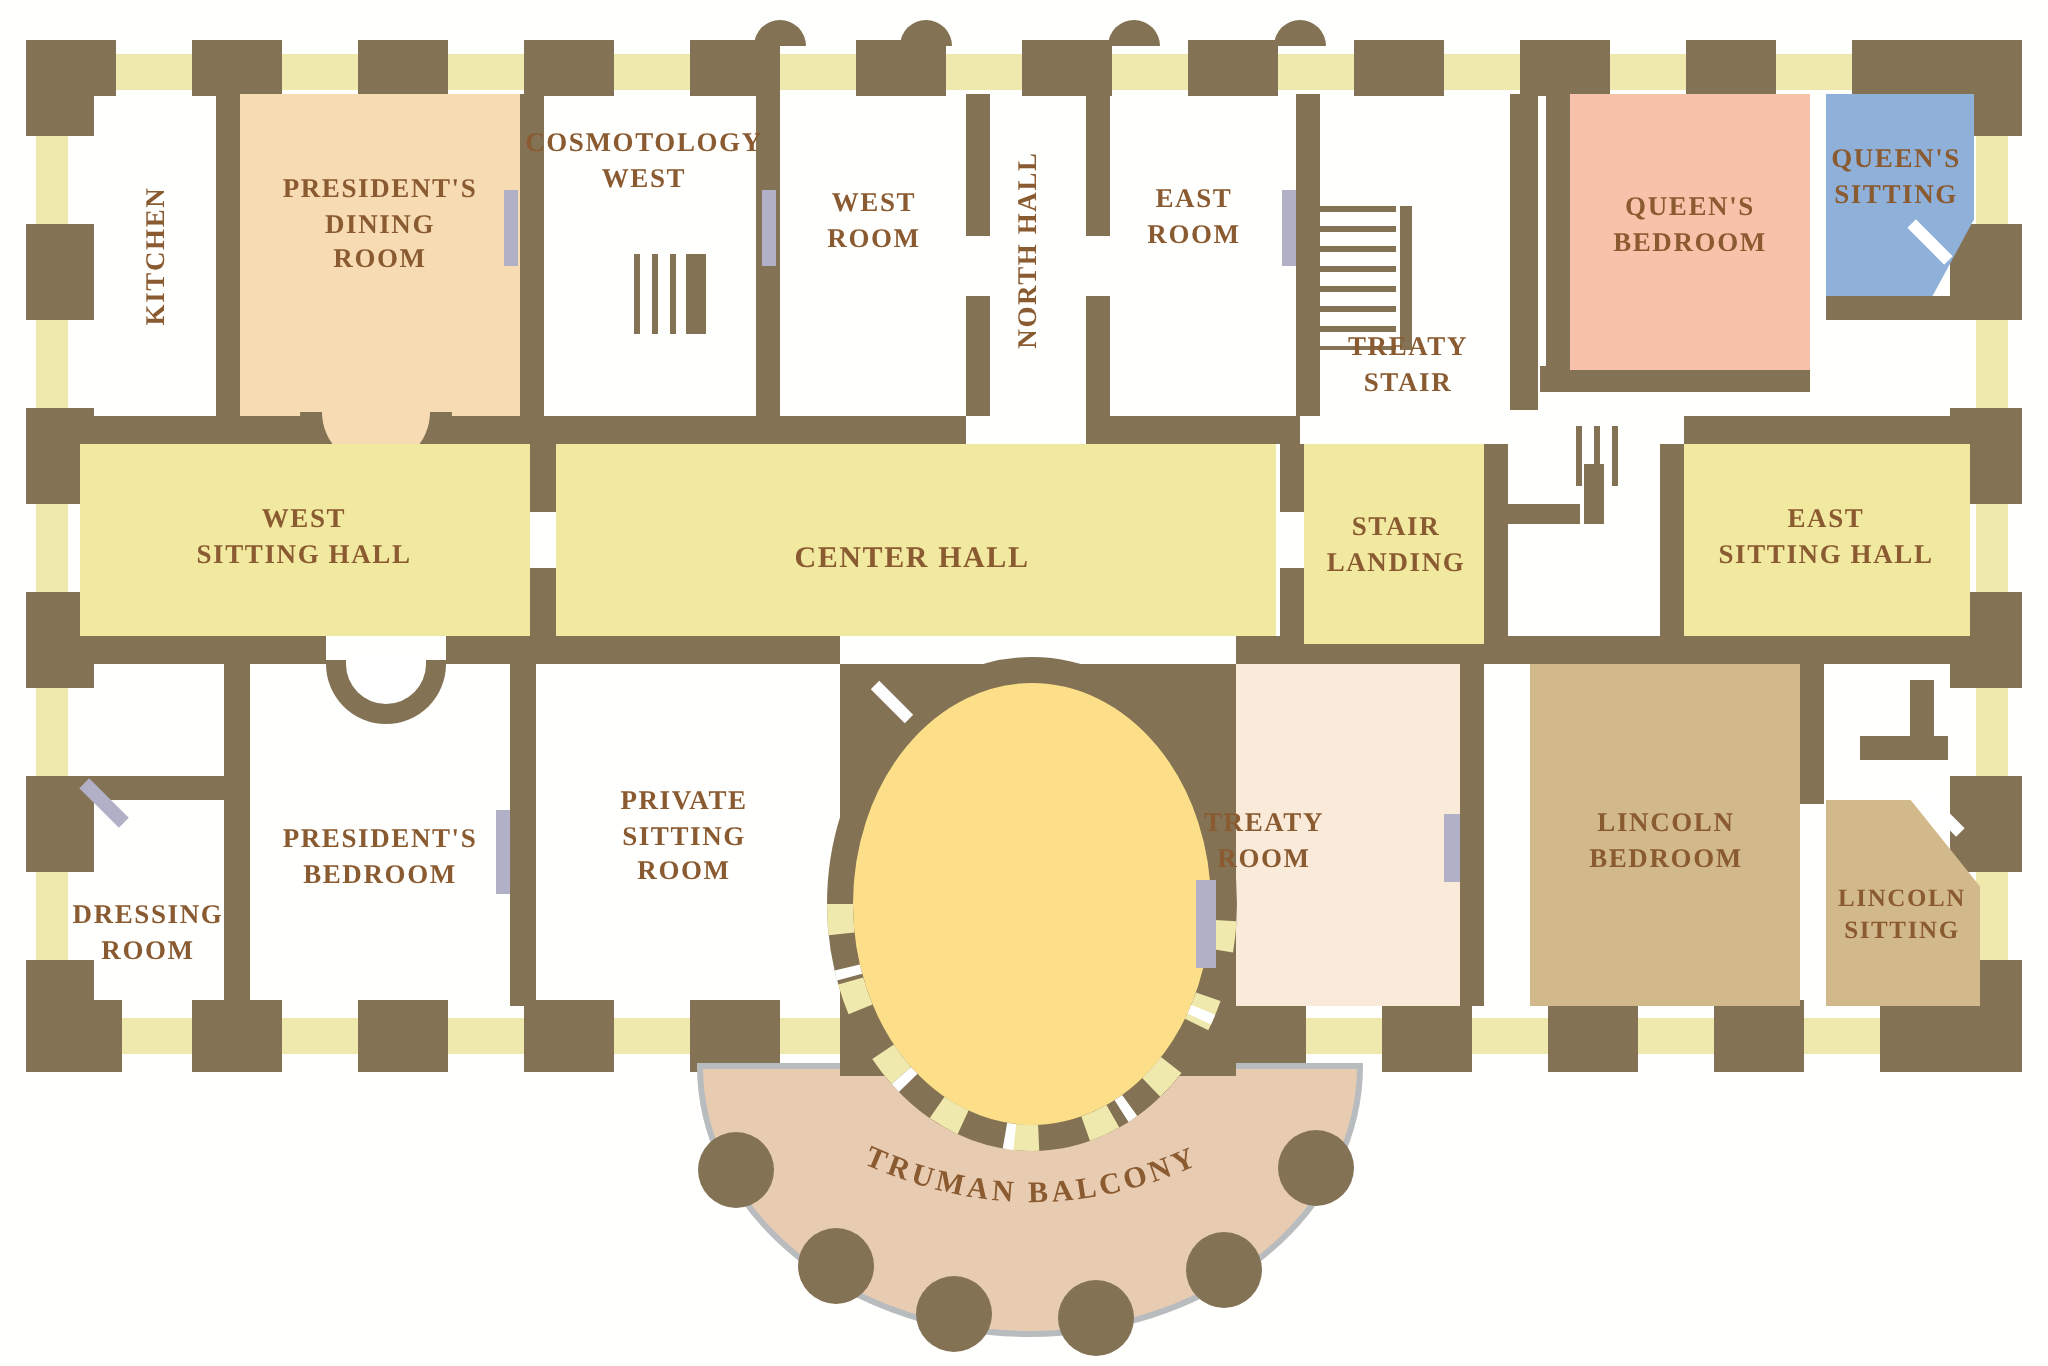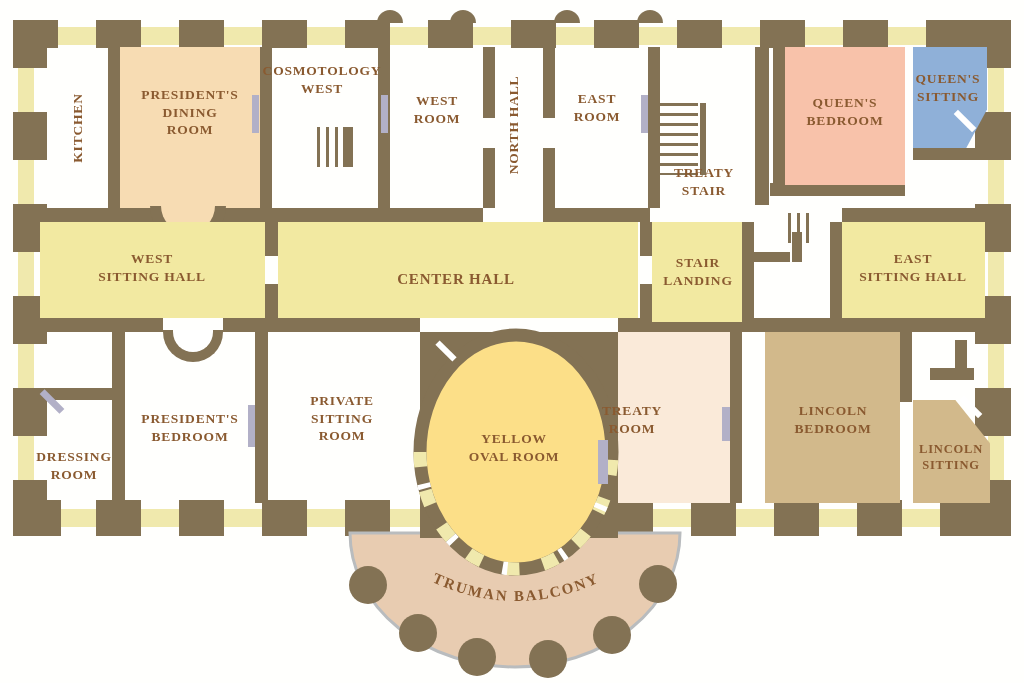--- a/index.html
+++ b/index.html
@@ -165,22 +165,20 @@
 LANDING</div>
   <div class="lbl" style="left:913px;top:268px">EAST
 SITTING HALL</div>
   <div class="lbl" style="left:74px;top:466px">DRESSING
 ROOM</div>
   <div class="lbl" style="left:190px;top:428px">PRESIDENT'S
 BEDROOM</div>
   <div class="lbl" style="left:342px;top:418px">PRIVATE
 SITTING
 ROOM</div>
-  <div class="lbl" style="left:514px;top:448px">YELLOW
-OVAL ROOM</div>
   <div class="lbl" style="left:632px;top:420px">TREATY
 ROOM</div>
   <div class="lbl" style="left:833px;top:420px">LINCOLN
 BEDROOM</div>
   <div class="lbl" style="left:951px;top:457px;font-size:12.5px">LINCOLN
 SITTING</div>
 
 </div>
 
 </body></html>

